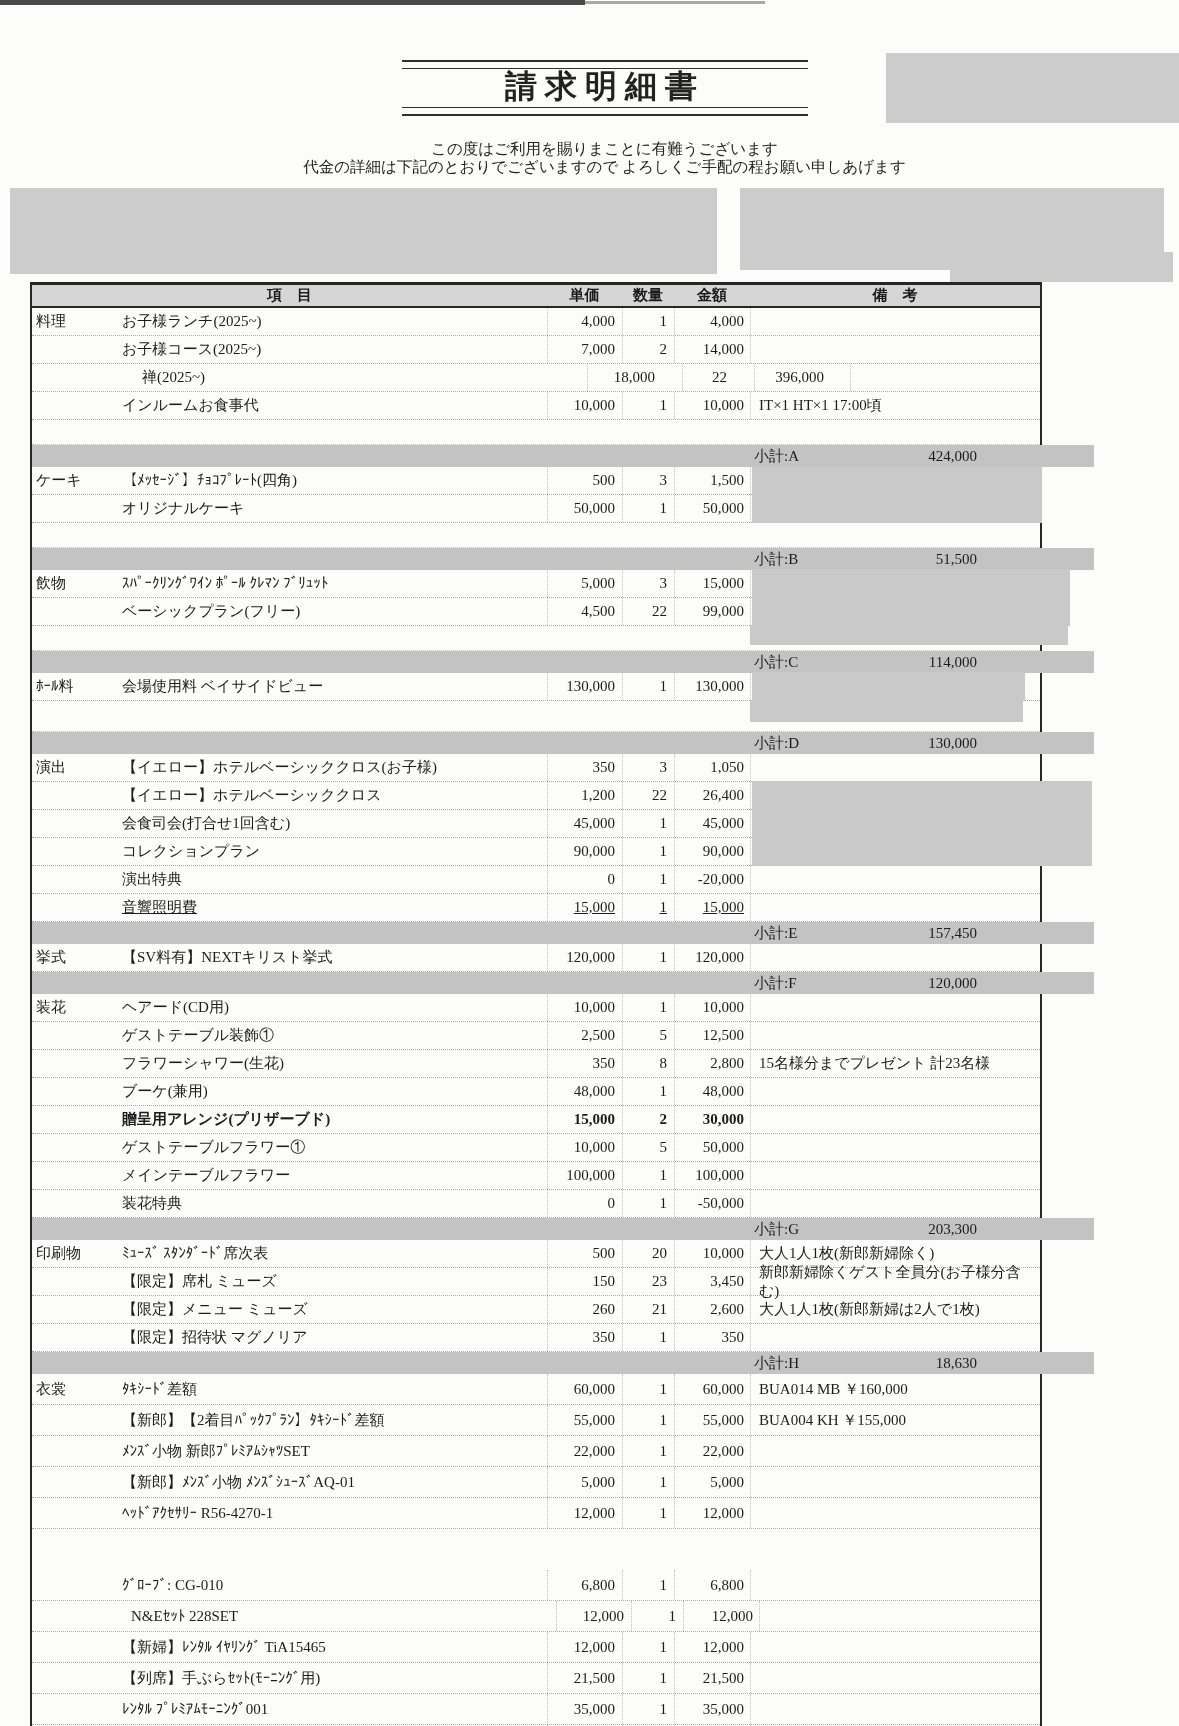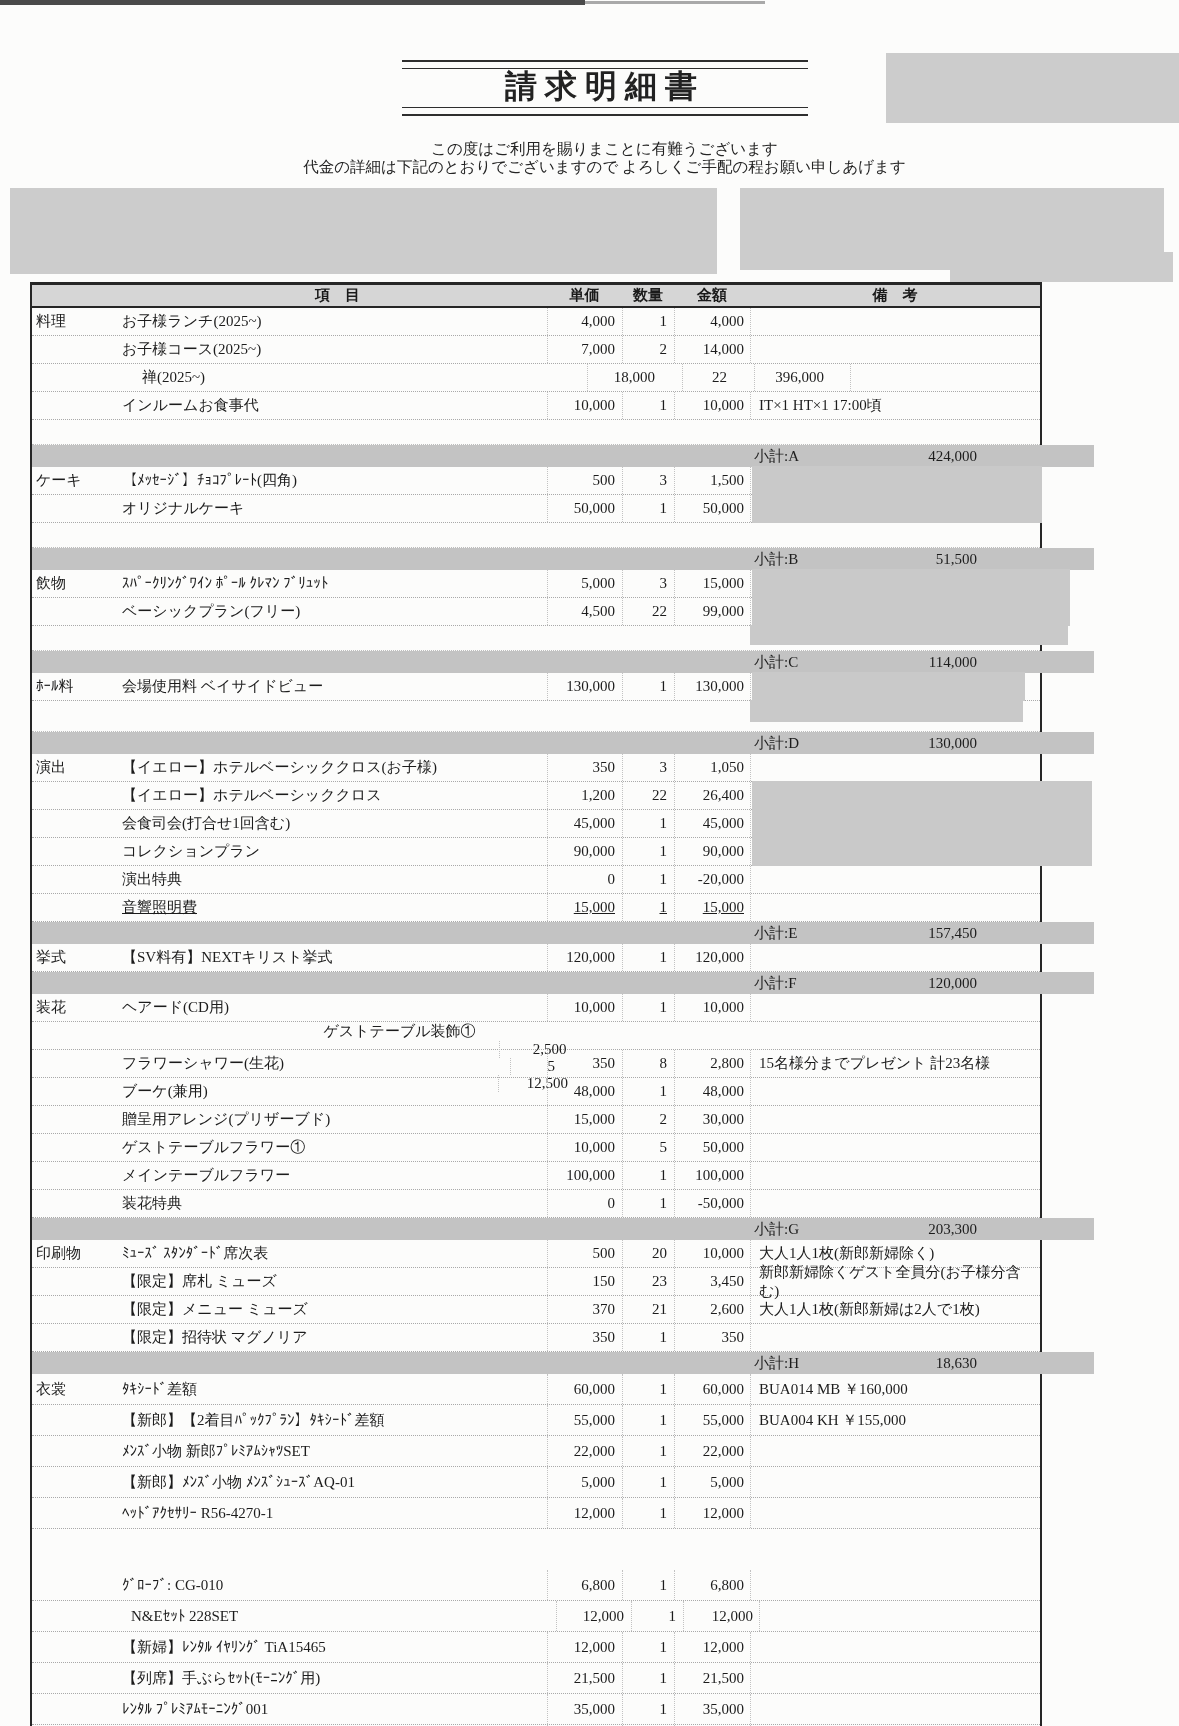--- a/index.html
+++ b/index.html
@@ -38,21 +38,21 @@
   .invoice-table{
     left:30px;top:282px;width:1008px;
     border-left:2px solid #262626;border-right:2px solid #262626;border-bottom:3px solid #262626;
     background:transparent;
   }
   .thead{
     position:relative;height:21px;background:#d6d6d6;
     border-top:3px solid #262626;border-bottom:2px solid #262626;
   }
   .thead span{position:absolute;top:0;height:21px;line-height:21px;font-size:15px;font-weight:bold;text-align:center;color:#1a1a1a;}
-  .h-item{left:0;width:515px;padding-left:48px;}
+  .h-item{left:0;width:515px;}
   .h-unit{left:515px;width:75px;}
   .h-qty{left:590px;width:52px;}
   .h-amt{left:642px;width:76px;}
   .h-rem{left:718px;width:290px;}
 
   .t-row{display:flex;align-items:center;border-bottom:1px dotted #a9a9a9;position:relative;font-size:15px;}
   .t-row>div{box-sizing:border-box;height:100%;display:flex;align-items:center;}
   .c-cat{width:90px;padding-left:4px;}
   .c-item{width:425px;}
   .c-unit{width:75px;justify-content:flex-end;padding-right:7px;border-left:1px dotted #c2c2c2;}
@@ -272,21 +272,21 @@
         <div class="bv">120,000</div>
       </div>
       <div class="t-row" style="height: 27px;">
         <div class="c-cat">装花</div>
         <div class="c-item">ヘアード(CD用)</div>
         <div class="c-unit">10,000</div>
         <div class="c-qty">1</div>
         <div class="c-amt">10,000</div>
         <div class="c-rem"></div>
       </div>
-      <div class="t-row" style="height: 27px; flex-direction: column;">
+      <div class="t-row" style="height: 27px;">
         <div class="c-cat"></div>
         <div class="c-item">ゲストテーブル装飾①</div>
         <div class="c-unit">2,500</div>
         <div class="c-qty">5</div>
         <div class="c-amt">12,500</div>
         <div class="c-rem"></div>
       </div>
       <div class="t-row" style="height: 27px;">
         <div class="c-cat"></div>
         <div class="c-item">フラワーシャワー(生花)</div>
@@ -296,21 +296,21 @@
         <div class="c-rem">15名様分までプレゼント 計23名様</div>
       </div>
       <div class="t-row" style="height: 27px;">
         <div class="c-cat"></div>
         <div class="c-item">ブーケ(兼用)</div>
         <div class="c-unit">48,000</div>
         <div class="c-qty">1</div>
         <div class="c-amt">48,000</div>
         <div class="c-rem"></div>
       </div>
-      <div class="t-row" style="height: 27px;">
+      <div class="t-row" style="height: 27px; font-weight: bold;">
         <div class="c-cat"></div>
         <div class="c-item">贈呈用アレンジ(プリザーブド)</div>
         <div class="c-unit">15,000</div>
         <div class="c-qty">2</div>
         <div class="c-amt">30,000</div>
         <div class="c-rem"></div>
       </div>
       <div class="t-row" style="height: 27px;">
         <div class="c-cat"></div>
         <div class="c-item">ゲストテーブルフラワー①</div>
@@ -351,21 +351,21 @@
         <div class="c-cat"></div>
         <div class="c-item">【限定】席札 ミューズ</div>
         <div class="c-unit">150</div>
         <div class="c-qty">23</div>
         <div class="c-amt">3,450</div>
         <div class="c-rem">新郎新婦除くゲスト全員分(お子様分含む)</div>
       </div>
       <div class="t-row" style="height: 27px;">
         <div class="c-cat"></div>
         <div class="c-item">【限定】メニュー ミューズ</div>
-        <div class="c-unit">370</div>
+        <div class="c-unit">260</div>
         <div class="c-qty">21</div>
         <div class="c-amt">2,600</div>
         <div class="c-rem">大人1人1枚(新郎新婦は2人で1枚)</div>
       </div>
       <div class="t-row" style="height: 27px;">
         <div class="c-cat"></div>
         <div class="c-item">【限定】招待状 マグノリア</div>
         <div class="c-unit">350</div>
         <div class="c-qty">1</div>
         <div class="c-amt">350</div>

